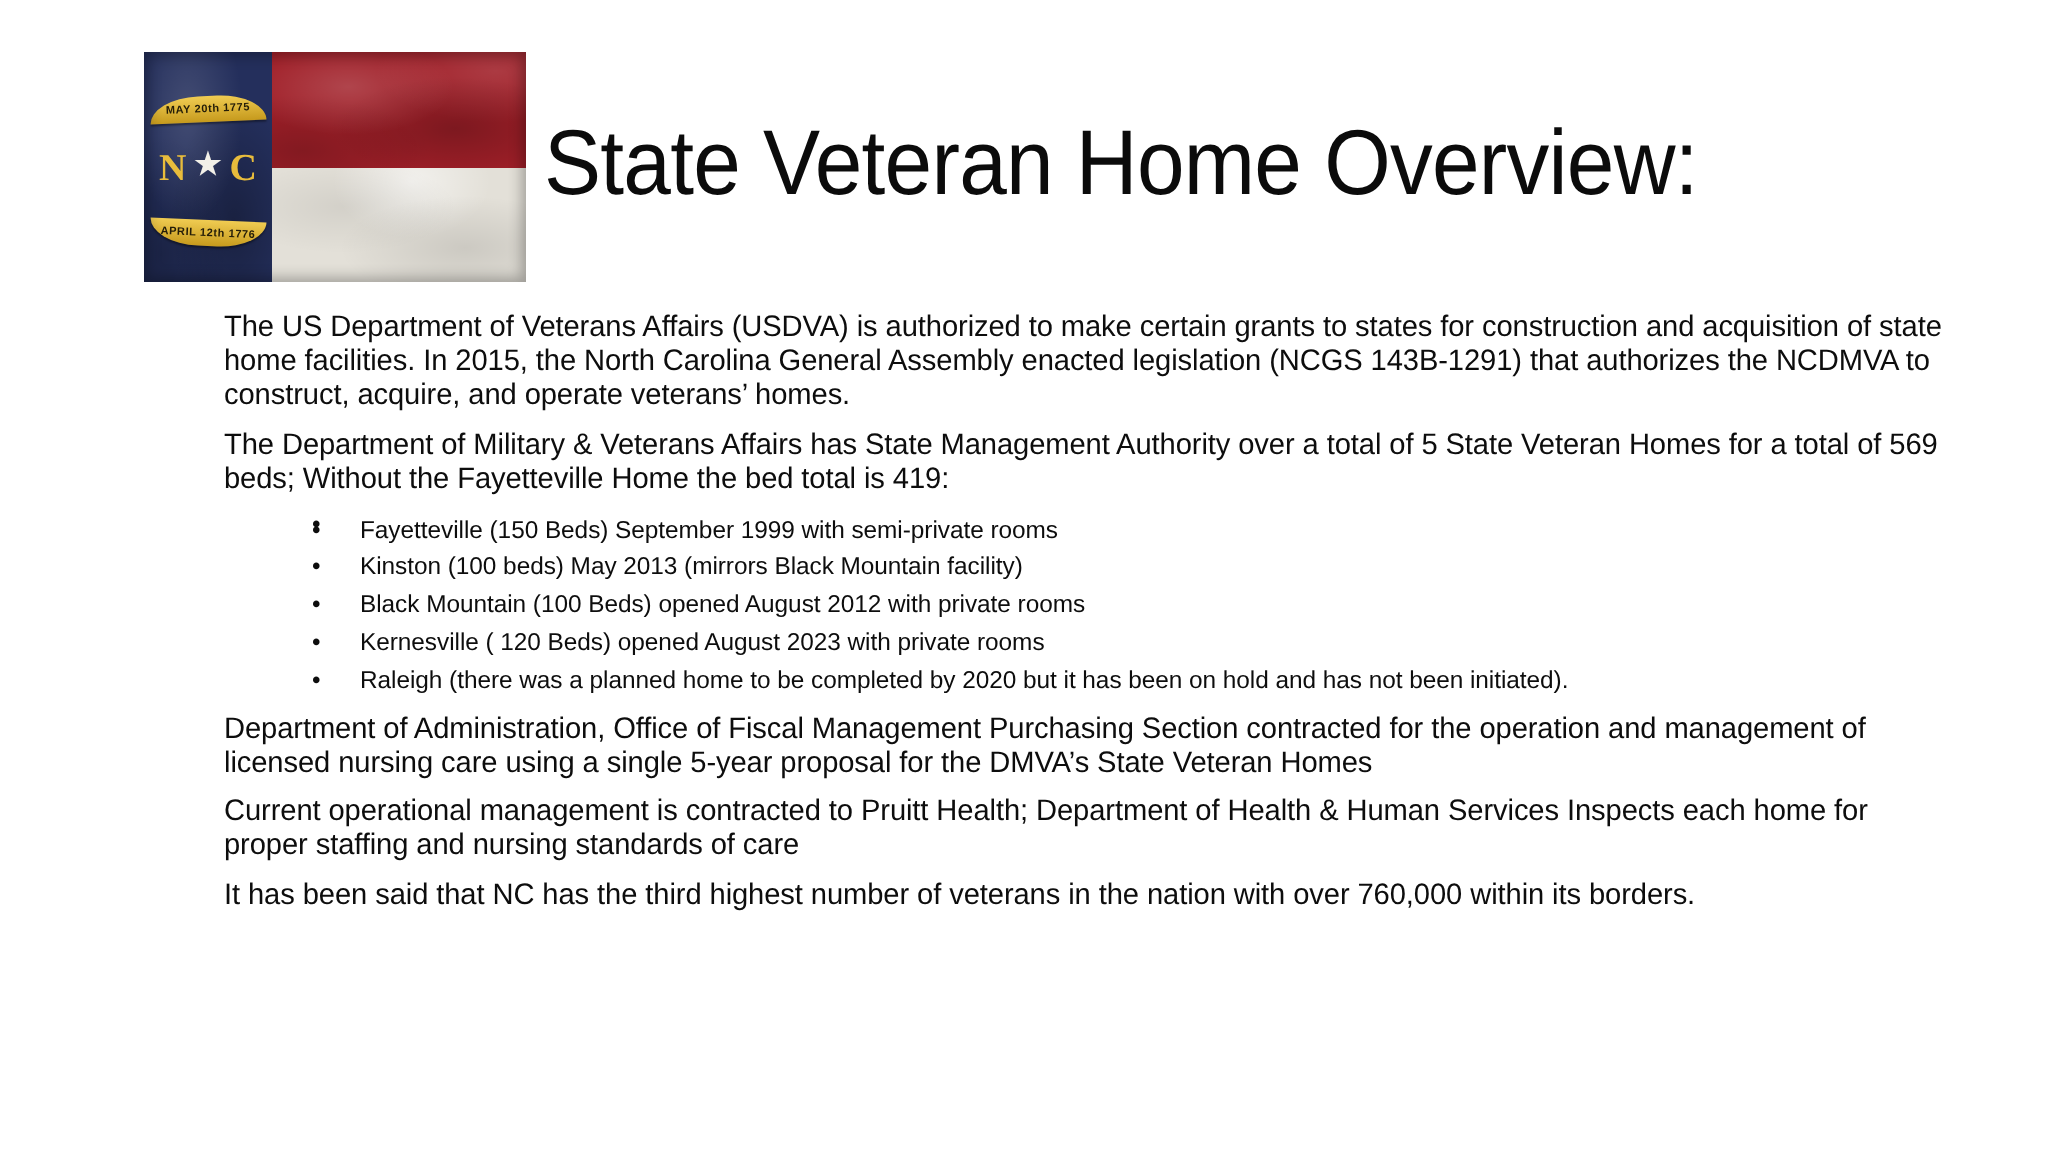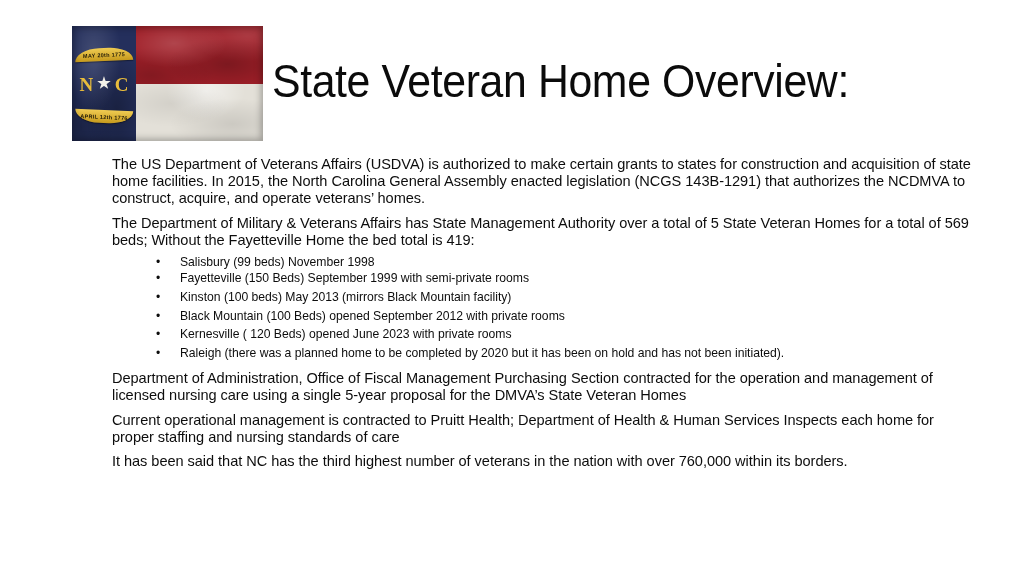--- a/index.html
+++ b/index.html
@@ -211,37 +211,36 @@
 
   <div class="body">
 
     <p class="para tight-after">The US Department of Veterans Affairs (USDVA) is authorized to make certain grants to states for construction and acquisition of state home facilities.  In 2015, the North Carolina General Assembly enacted legislation (NCGS 143B-1291) that authorizes the NCDMVA to construct, acquire, and operate veterans’ homes.</p>
 
     <p class="para tight-after">The Department of Military &amp; Veterans Affairs has State Management Authority over a total of 5 State Veteran Homes for a total of 569 beds; Without the Fayetteville Home the bed total is 419:</p>
 
     <ul class="bullets">
       <li class="pair-top">
         <span class="bullet-dot">•</span>
-        <span>Salisbury (99 beds) November 1998</span>
       </li>
       <li class="pair-bottom">
         <span class="bullet-dot">•</span>
         <span>Fayetteville (150 Beds) September 1999 with semi-private rooms</span>
       </li>
       <li>
         <span class="bullet-dot">•</span>
         <span>Kinston (100 beds) May 2013 (mirrors Black Mountain facility)</span>
       </li>
       <li>
         <span class="bullet-dot">•</span>
-        <span>Black Mountain (100 Beds) opened September 2012 with private rooms</span>
-      </li>
-      <li>
-        <span class="bullet-dot">•</span>
-        <span>Kernesville ( 120 Beds) opened June 2023 with private rooms</span>
+        <span>Black Mountain (100 Beds) opened August 2012 with private rooms</span>
+      </li>
+      <li>
+        <span class="bullet-dot">•</span>
+        <span>Kernesville ( 120 Beds) opened August 2023 with private rooms</span>
       </li>
       <li>
         <span class="bullet-dot">•</span>
         <span>Raleigh (there was a planned home to be completed by 2020 but it has been on hold and has not been initiated).</span>
       </li>
     </ul>
 
     <p class="para tight-after">Department of Administration, Office of Fiscal Management Purchasing Section contracted for the operation and management of licensed nursing care using a single 5-year proposal for the DMVA’s State Veteran Homes</p>
 
     <p class="para tight-after">Current operational management is contracted to Pruitt Health; Department of Health &amp; Human Services Inspects each home for proper staffing and nursing standards of care</p>

